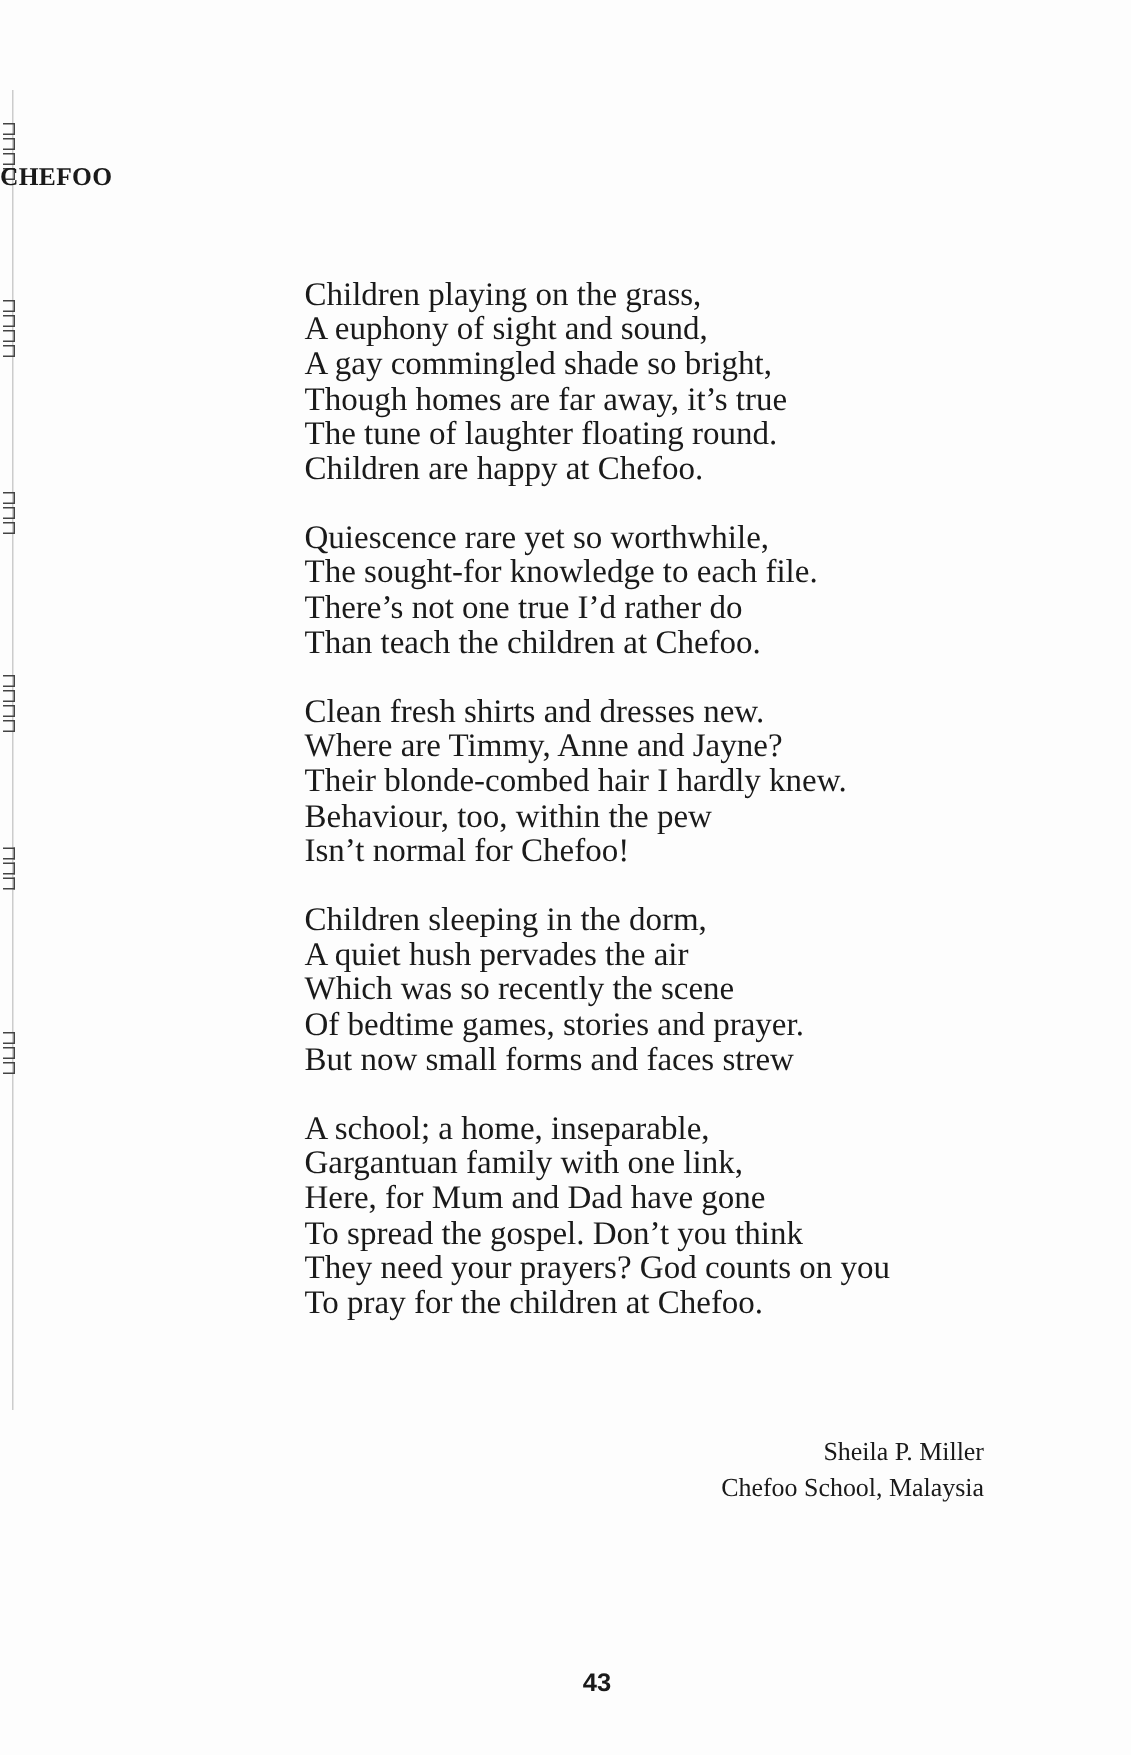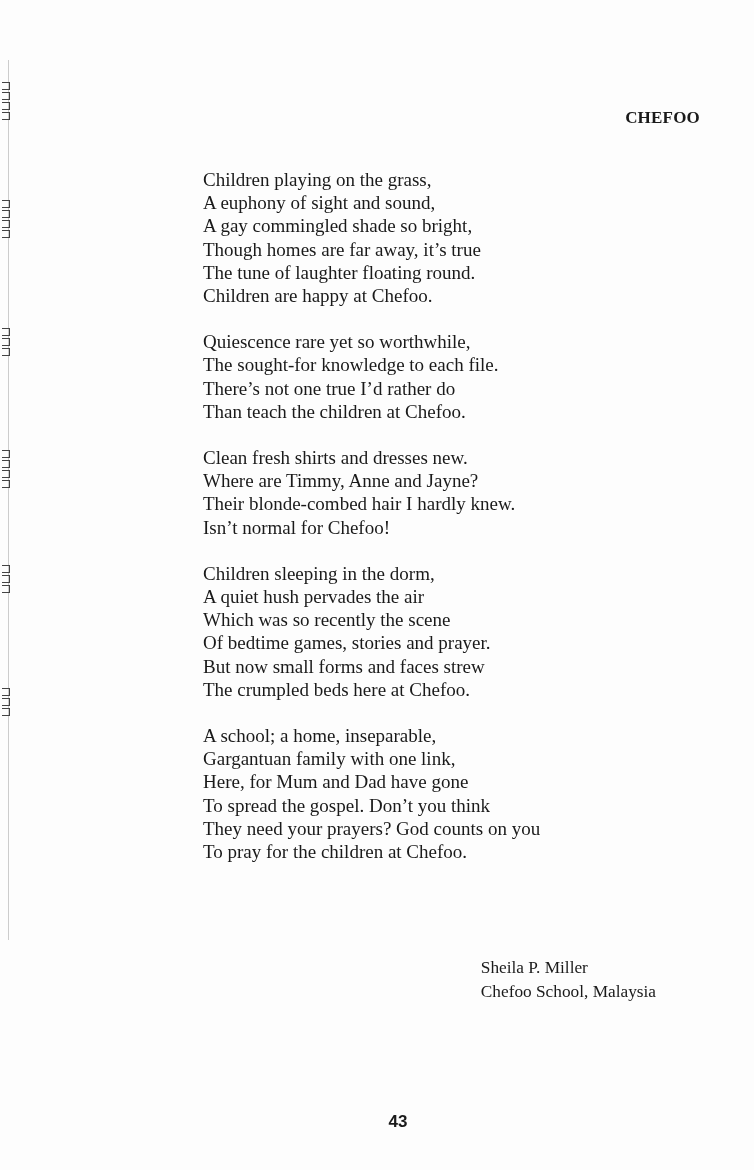--- a/index.html
+++ b/index.html
@@ -4,27 +4,27 @@
   <style>
     html, body { margin: 0; padding: 0; }
     body {
       width: 754px; height: 1170px; background: #fdfdfd; position: relative; overflow: hidden;
       font-family: "Liberation Serif", "DejaVu Serif", serif; color: #1a1a1a;
     }
     .binding { position: absolute; left: 0; top: 60px; width: 12px; height: 880px; }
     .binding .edge { position: absolute; left: 8px; top: 0; width: 1px; height: 100%; background: #ccc; }
     .binding .mark { position: absolute; left: 2px; width: 7px; border: 1px solid #444; border-left: none; height: 6px; }
     .title {
-      position: absolute; left: 0; width: 700px; top: 108px; text-align: right;
+      position: absolute; left: 0; width: 700px; top: 108px; text-align: left;
       font-weight: bold; font-size: 17px; letter-spacing: 0.2px;
     }
-    .poem { position: absolute; left: 203px; top: 168px; width: 460px; font-size: 19px; line-height: 23.2px; }
+    .poem { position: absolute; left: 203px; top: 184px; width: 460px; font-size: 22px; line-height: 23.2px; }
     .stanza { margin-bottom: 23px; }
     .line { white-space: nowrap; }
-    .sig { position: absolute; right: 98px; top: 956px; font-size: 17.3px; line-height: 23.5px; }
+    .sig { position: absolute; right: 98px; top: 956px; text-align: right; font-size: 17.3px; line-height: 23.5px; }
     .page-num { position: absolute; left: 0; width: 796px; top: 1112px; text-align: center; font-family: "Liberation Sans", sans-serif; font-weight: bold; font-size: 17px; }
   </style>
 </head>
 <body>
 
 <div class="binding">
   <div class="edge"></div>
   <div class="mark" style="top:22px"></div>
   <div class="mark" style="top:32px"></div>
   <div class="mark" style="top:42px"></div>
@@ -62,29 +62,29 @@
   <div class="stanza">
     <div class="line">Quiescence rare yet so worthwhile,</div>
     <div class="line">The sought-for knowledge to each file.</div>
     <div class="line">There’s not one true I’d rather do</div>
     <div class="line">Than teach the children at Chefoo.</div>
   </div>
   <div class="stanza">
     <div class="line">Clean fresh shirts and dresses new.</div>
     <div class="line">Where are Timmy, Anne and Jayne?</div>
     <div class="line">Their blonde-combed hair I hardly knew.</div>
+    <div class="line">Behaviour, too, within the pew</div>
     <div class="line">Isn’t normal for Chefoo!</div>
   </div>
   <div class="stanza">
     <div class="line">Children sleeping in the dorm,</div>
     <div class="line">A quiet hush pervades the air</div>
     <div class="line">Which was so recently the scene</div>
     <div class="line">Of bedtime games, stories and prayer.</div>
     <div class="line">But now small forms and faces strew</div>
-    <div class="line">The crumpled beds here at Chefoo.</div>
   </div>
   <div class="stanza">
     <div class="line">A school; a home, inseparable,</div>
     <div class="line">Gargantuan family with one link,</div>
     <div class="line">Here, for Mum and Dad have gone</div>
     <div class="line">To spread the gospel. Don’t you think</div>
     <div class="line">They need your prayers? God counts on you</div>
     <div class="line">To pray for the children at Chefoo.</div>
   </div>
 </div>

